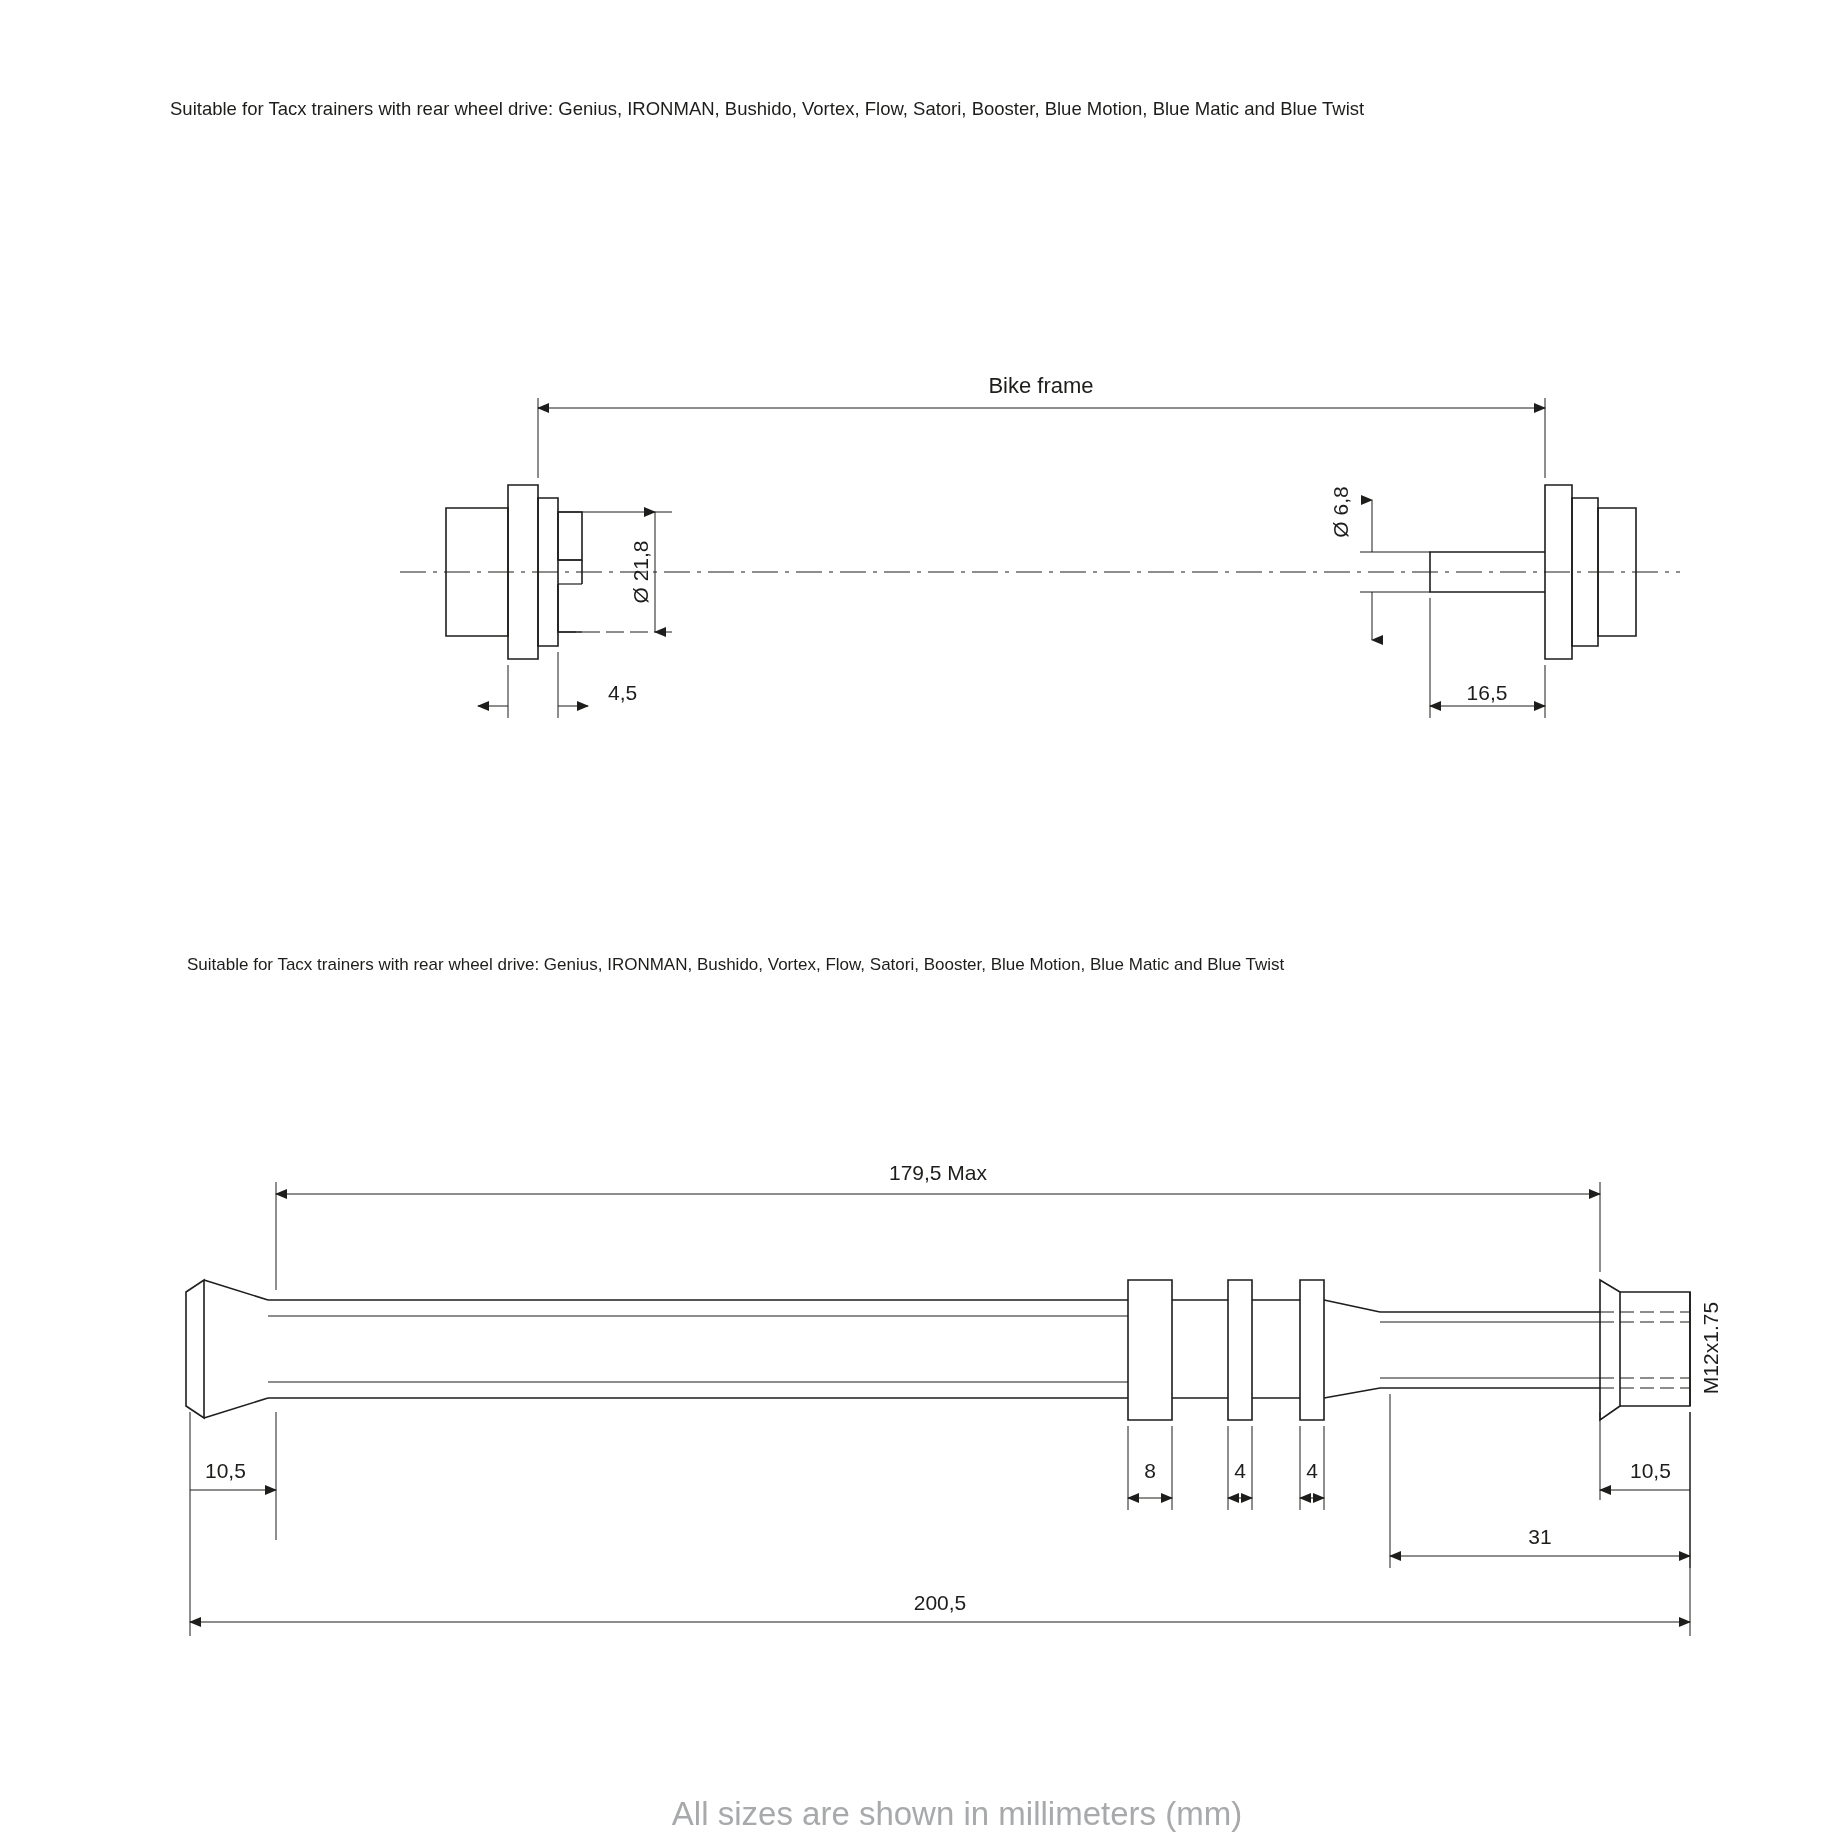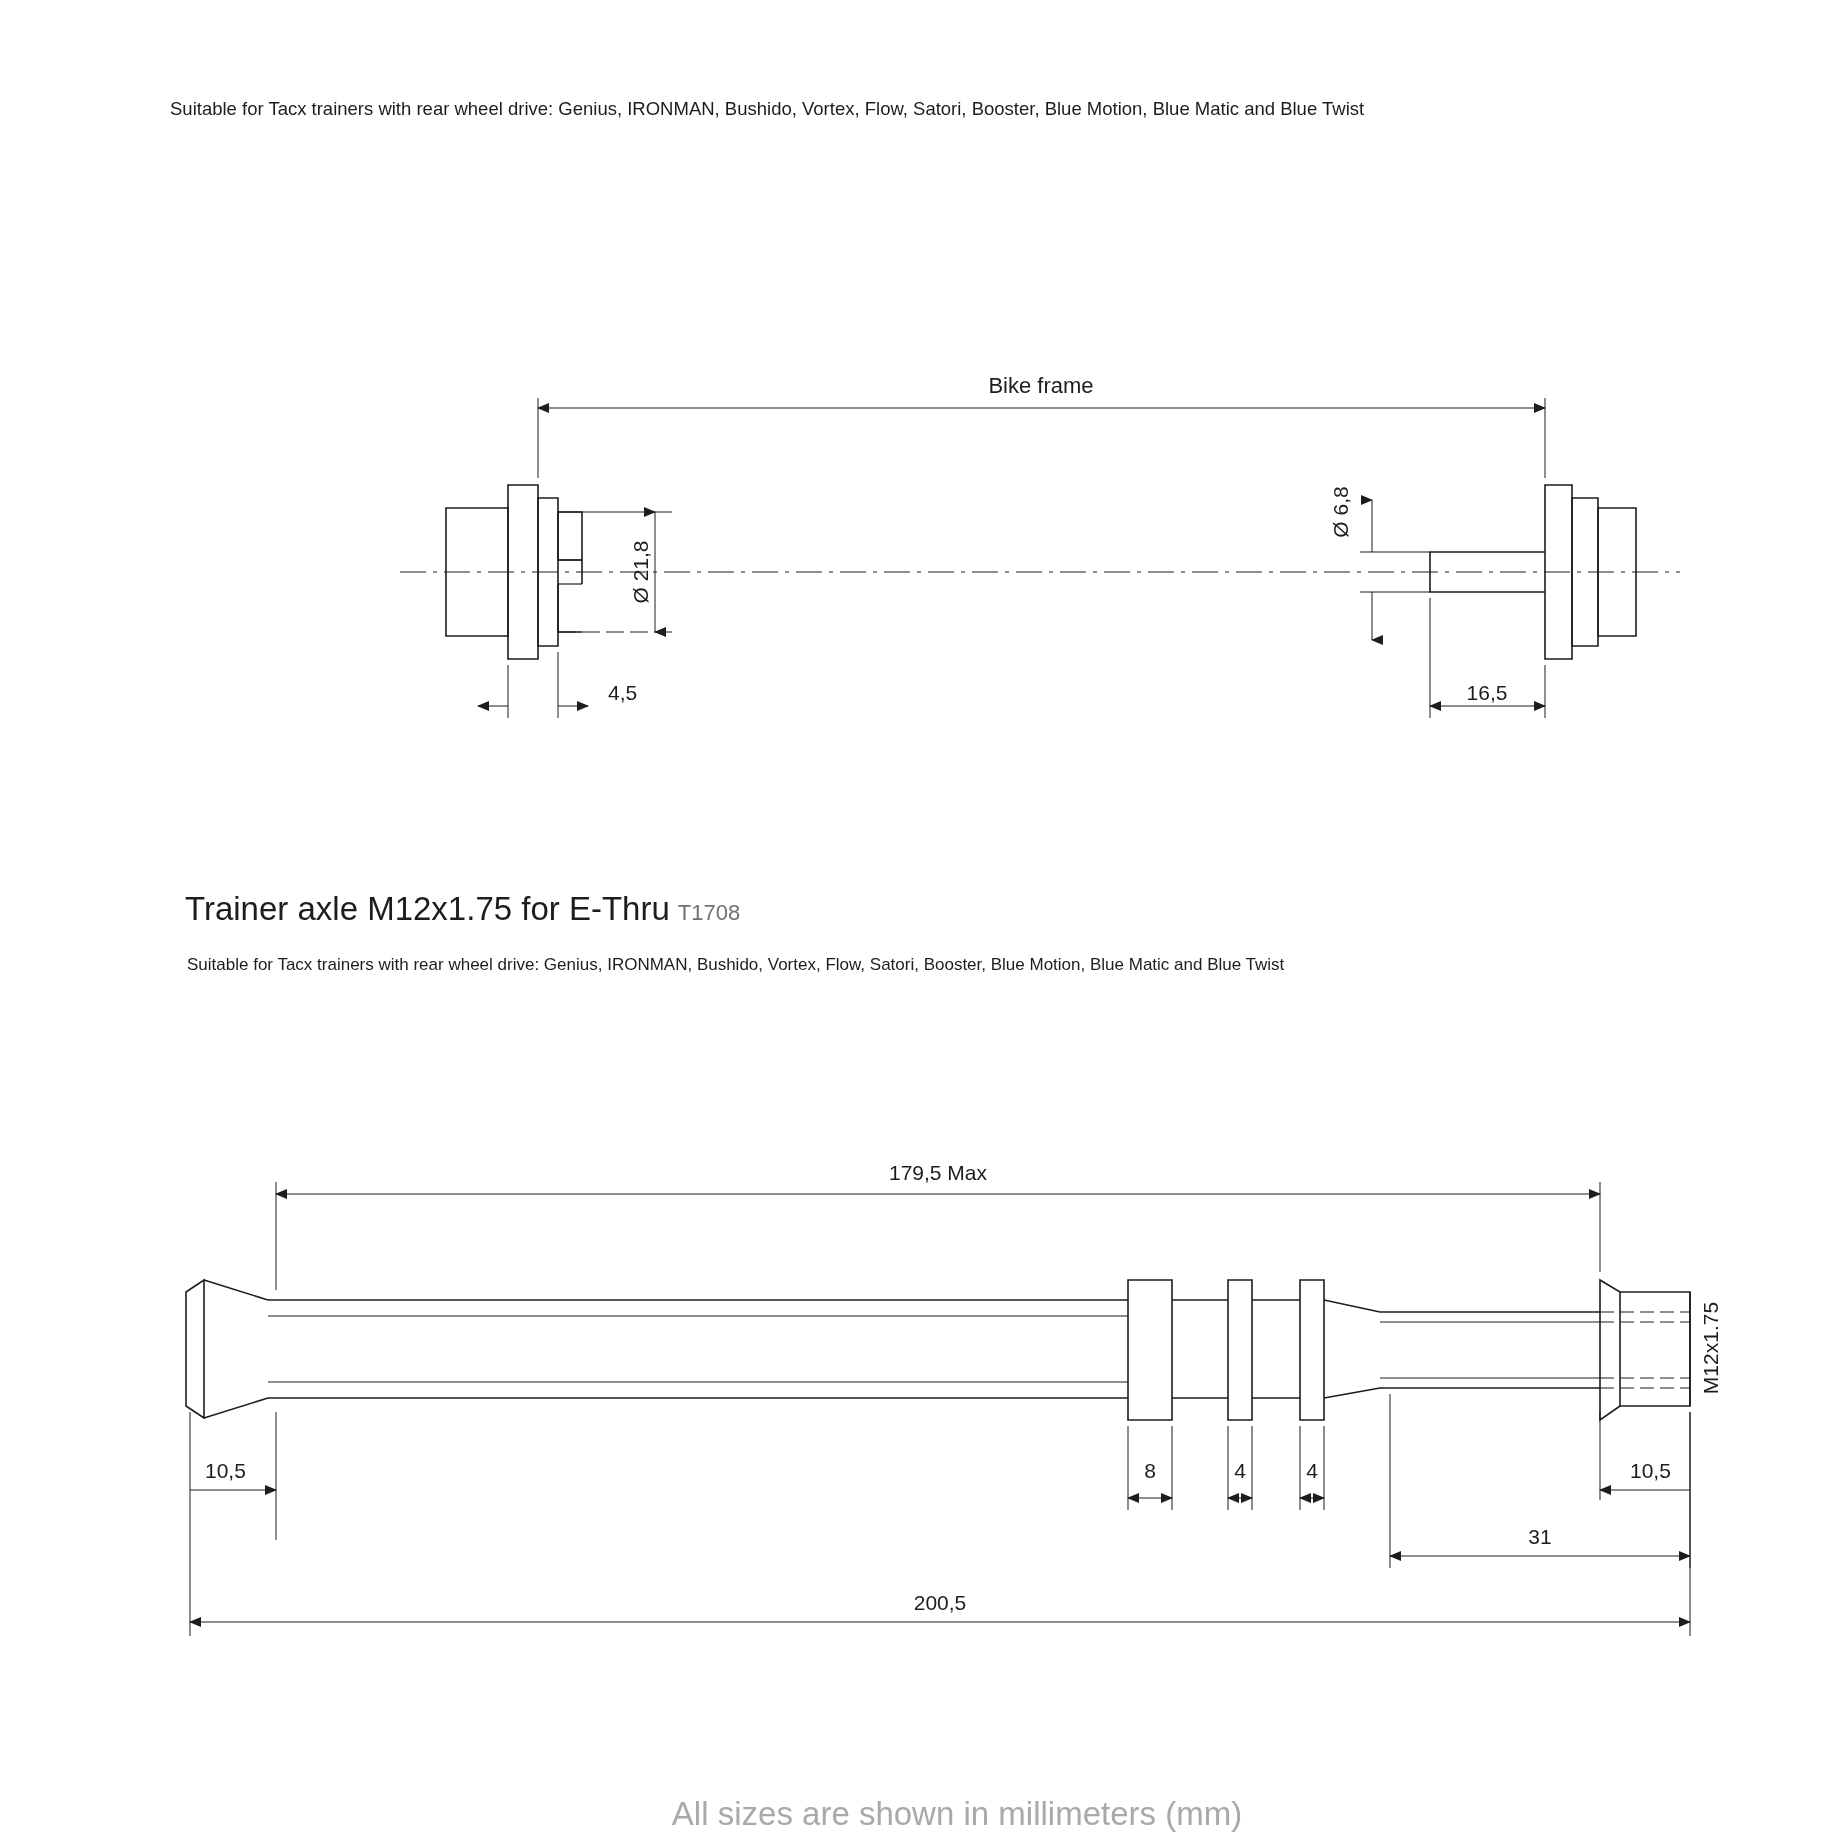--- a/index.html
+++ b/index.html
@@ -96,23 +96,20 @@
   .dimtxt { font-family: "Liberation Sans", sans-serif; font-size: 21px; fill: #1d1d1b; }
   .lbl { font-family: "Liberation Sans", sans-serif; font-size: 22px; fill: #1d1d1b; }
 </style>
 </head>
 <body>
 
 <div class="page">
 
   <div class="sec1-sub">Suitable for Tacx trainers with rear wheel drive: Genius, IRONMAN, Bushido, Vortex, Flow, Satori, Booster, Blue Motion, Blue Matic and Blue Twist</div>
 
-  <div class="sec2-title">
-    <span>Trainer axle M12x1.75 for E-Thru</span><span class="sec2-code">T1708</span>
-  </div>
   <div class="sec2-sub">Suitable for Tacx trainers with rear wheel drive: Genius, IRONMAN, Bushido, Vortex, Flow, Satori, Booster, Blue Motion, Blue Matic and Blue Twist</div>
 
   <div class="footer-note">All sizes are shown in millimeters (mm)</div>
 
   <svg class="draw" viewBox="0 0 1848 1848">
     <defs>
       <marker id="arr-r" markerWidth="12" markerHeight="10" refX="11" refY="5" orient="auto" markerUnits="userSpaceOnUse">
         <path d="M0,0 L12,5 L0,10 Z" fill="#1d1d1b"></path>
       </marker>
       <marker id="arr-l" markerWidth="12" markerHeight="10" refX="1" refY="5" orient="auto" markerUnits="userSpaceOnUse">

